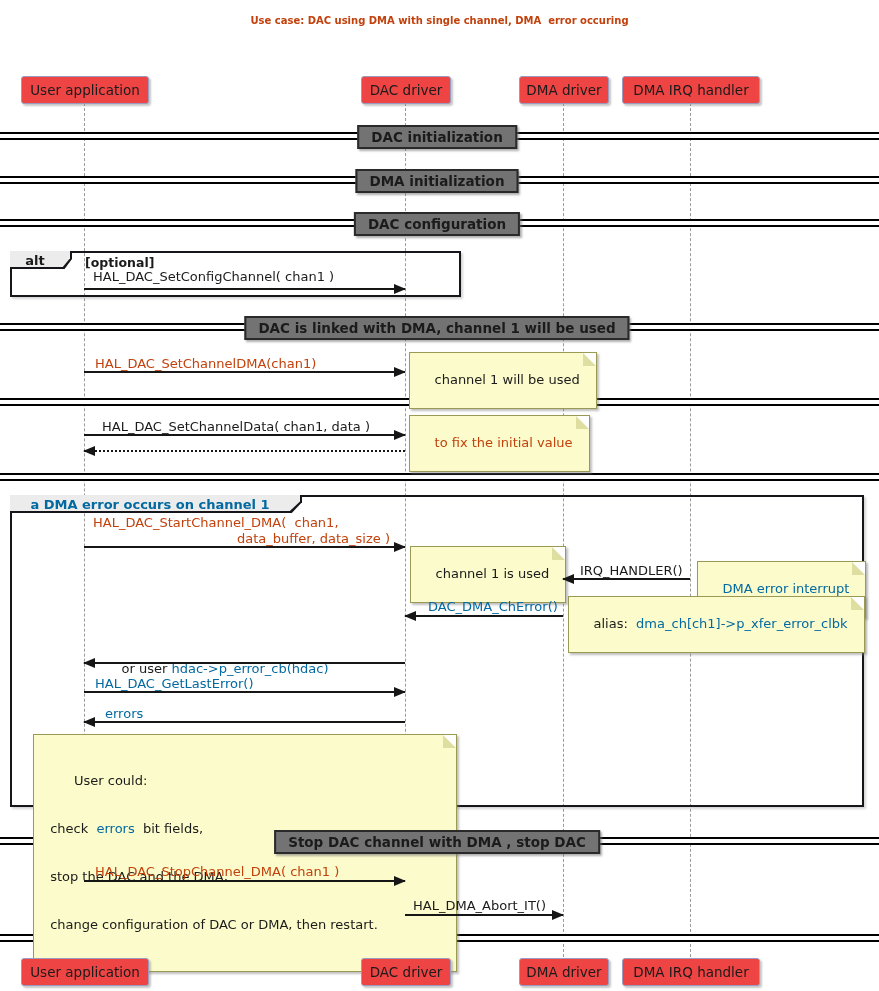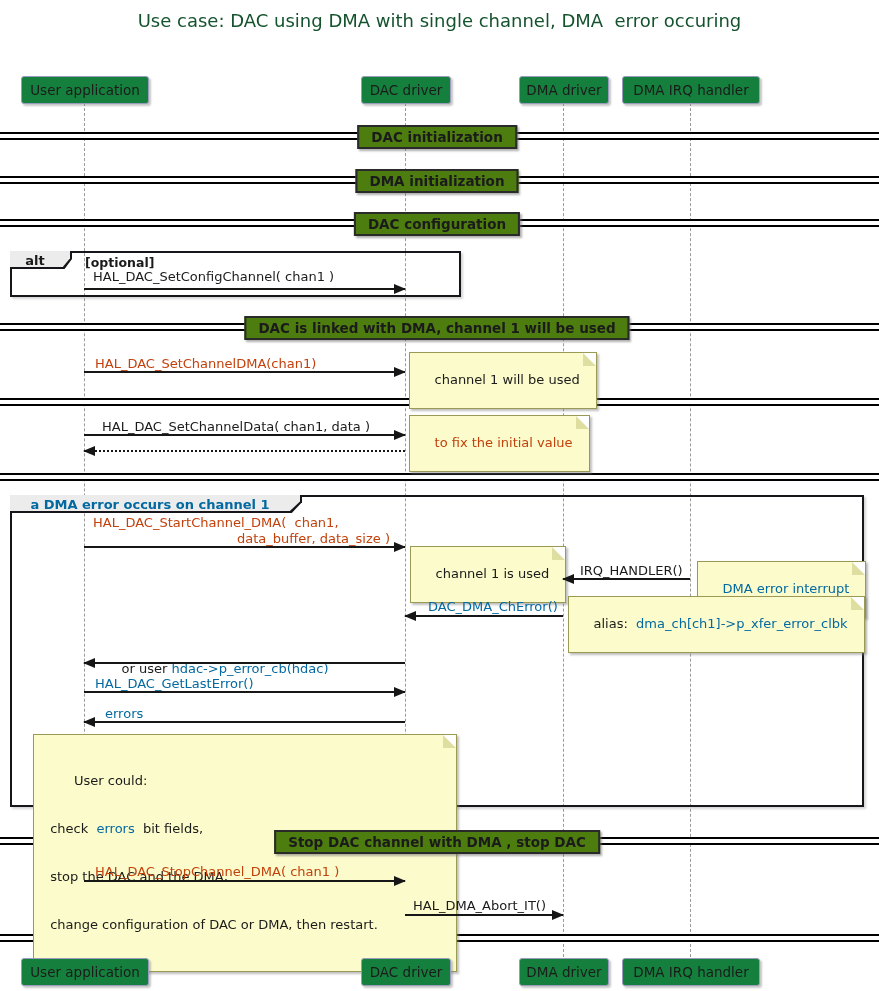--- a/index.html
+++ b/index.html
@@ -3,34 +3,34 @@
 <meta charset="utf-8">
 <style>
   html,body { margin:0; padding:0; background:#ffffff; }
   .stage {
     position:relative; width:879px; height:991px; background:#ffffff;
     font-family:"DejaVu Sans","Liberation Sans",sans-serif; color:#1b1b1b;
     overflow:hidden;
   }
   
   .title { position:absolute; left:0; right:0; top:12px; text-align:center; z-index:4; }
-  .title-line { white-space:pre; font-weight:normal; font-size:18px; line-height:17px; color:#14532d; }
+  .title-line { white-space:pre; font-weight:bold; font-size:10px; line-height:17px; color:#c2410c; }
   
   .lifeline { position:absolute; top:103px; height:854px; width:0;
     border-left:1px dashed #9a9a9a; z-index:1; }
   
-  .participant { position:absolute; height:26px; background:#15803d;
+  .participant { position:absolute; height:26px; background:#ef4444;
     border:1px solid #9b9bbd; border-radius:3px; display:flex; align-items:center;
     justify-content:center; font-size:13.5px; z-index:5; white-space:pre;
     box-shadow:2px 2px 2px rgba(130,130,130,0.45); }
   
   .sep { position:absolute; left:0; width:879px; height:8px; box-sizing:border-box;
     border-top:2px solid #000; border-bottom:2px solid #000; background:#fff; z-index:2; }
   .divider-box { position:absolute; left:437px; transform:translateX(-50%);
-    background:#4d7c0f; border:2px solid #2a2a2a; padding:2px 12px; font-weight:bold;
+    background:#737373; border:2px solid #2a2a2a; padding:2px 12px; font-weight:bold;
     font-size:13.5px; line-height:16px; white-space:pre; z-index:4;
     box-shadow:2px 2px 2px rgba(110,110,110,0.55); }
   
   .frame { position:absolute; box-sizing:border-box; border:2px solid #16161a; z-index:3;
     box-shadow:2px 2px 2px rgba(150,150,150,0.4); }
   .frame-tab { position:absolute; left:0; top:0; z-index:4; }
   .frame-tab .tab-bg { position:absolute; inset:0; background:#16161a;
     clip-path:polygon(0 0,100% 0,100% 45%,88% 100%,0 100%); }
   .frame-tab .tab-fg { position:absolute; left:0; top:0; right:2px; bottom:2px;
     background:#ECECEC; clip-path:polygon(0 0,100% 0,100% 45%,88% 100%,0 100%); }

